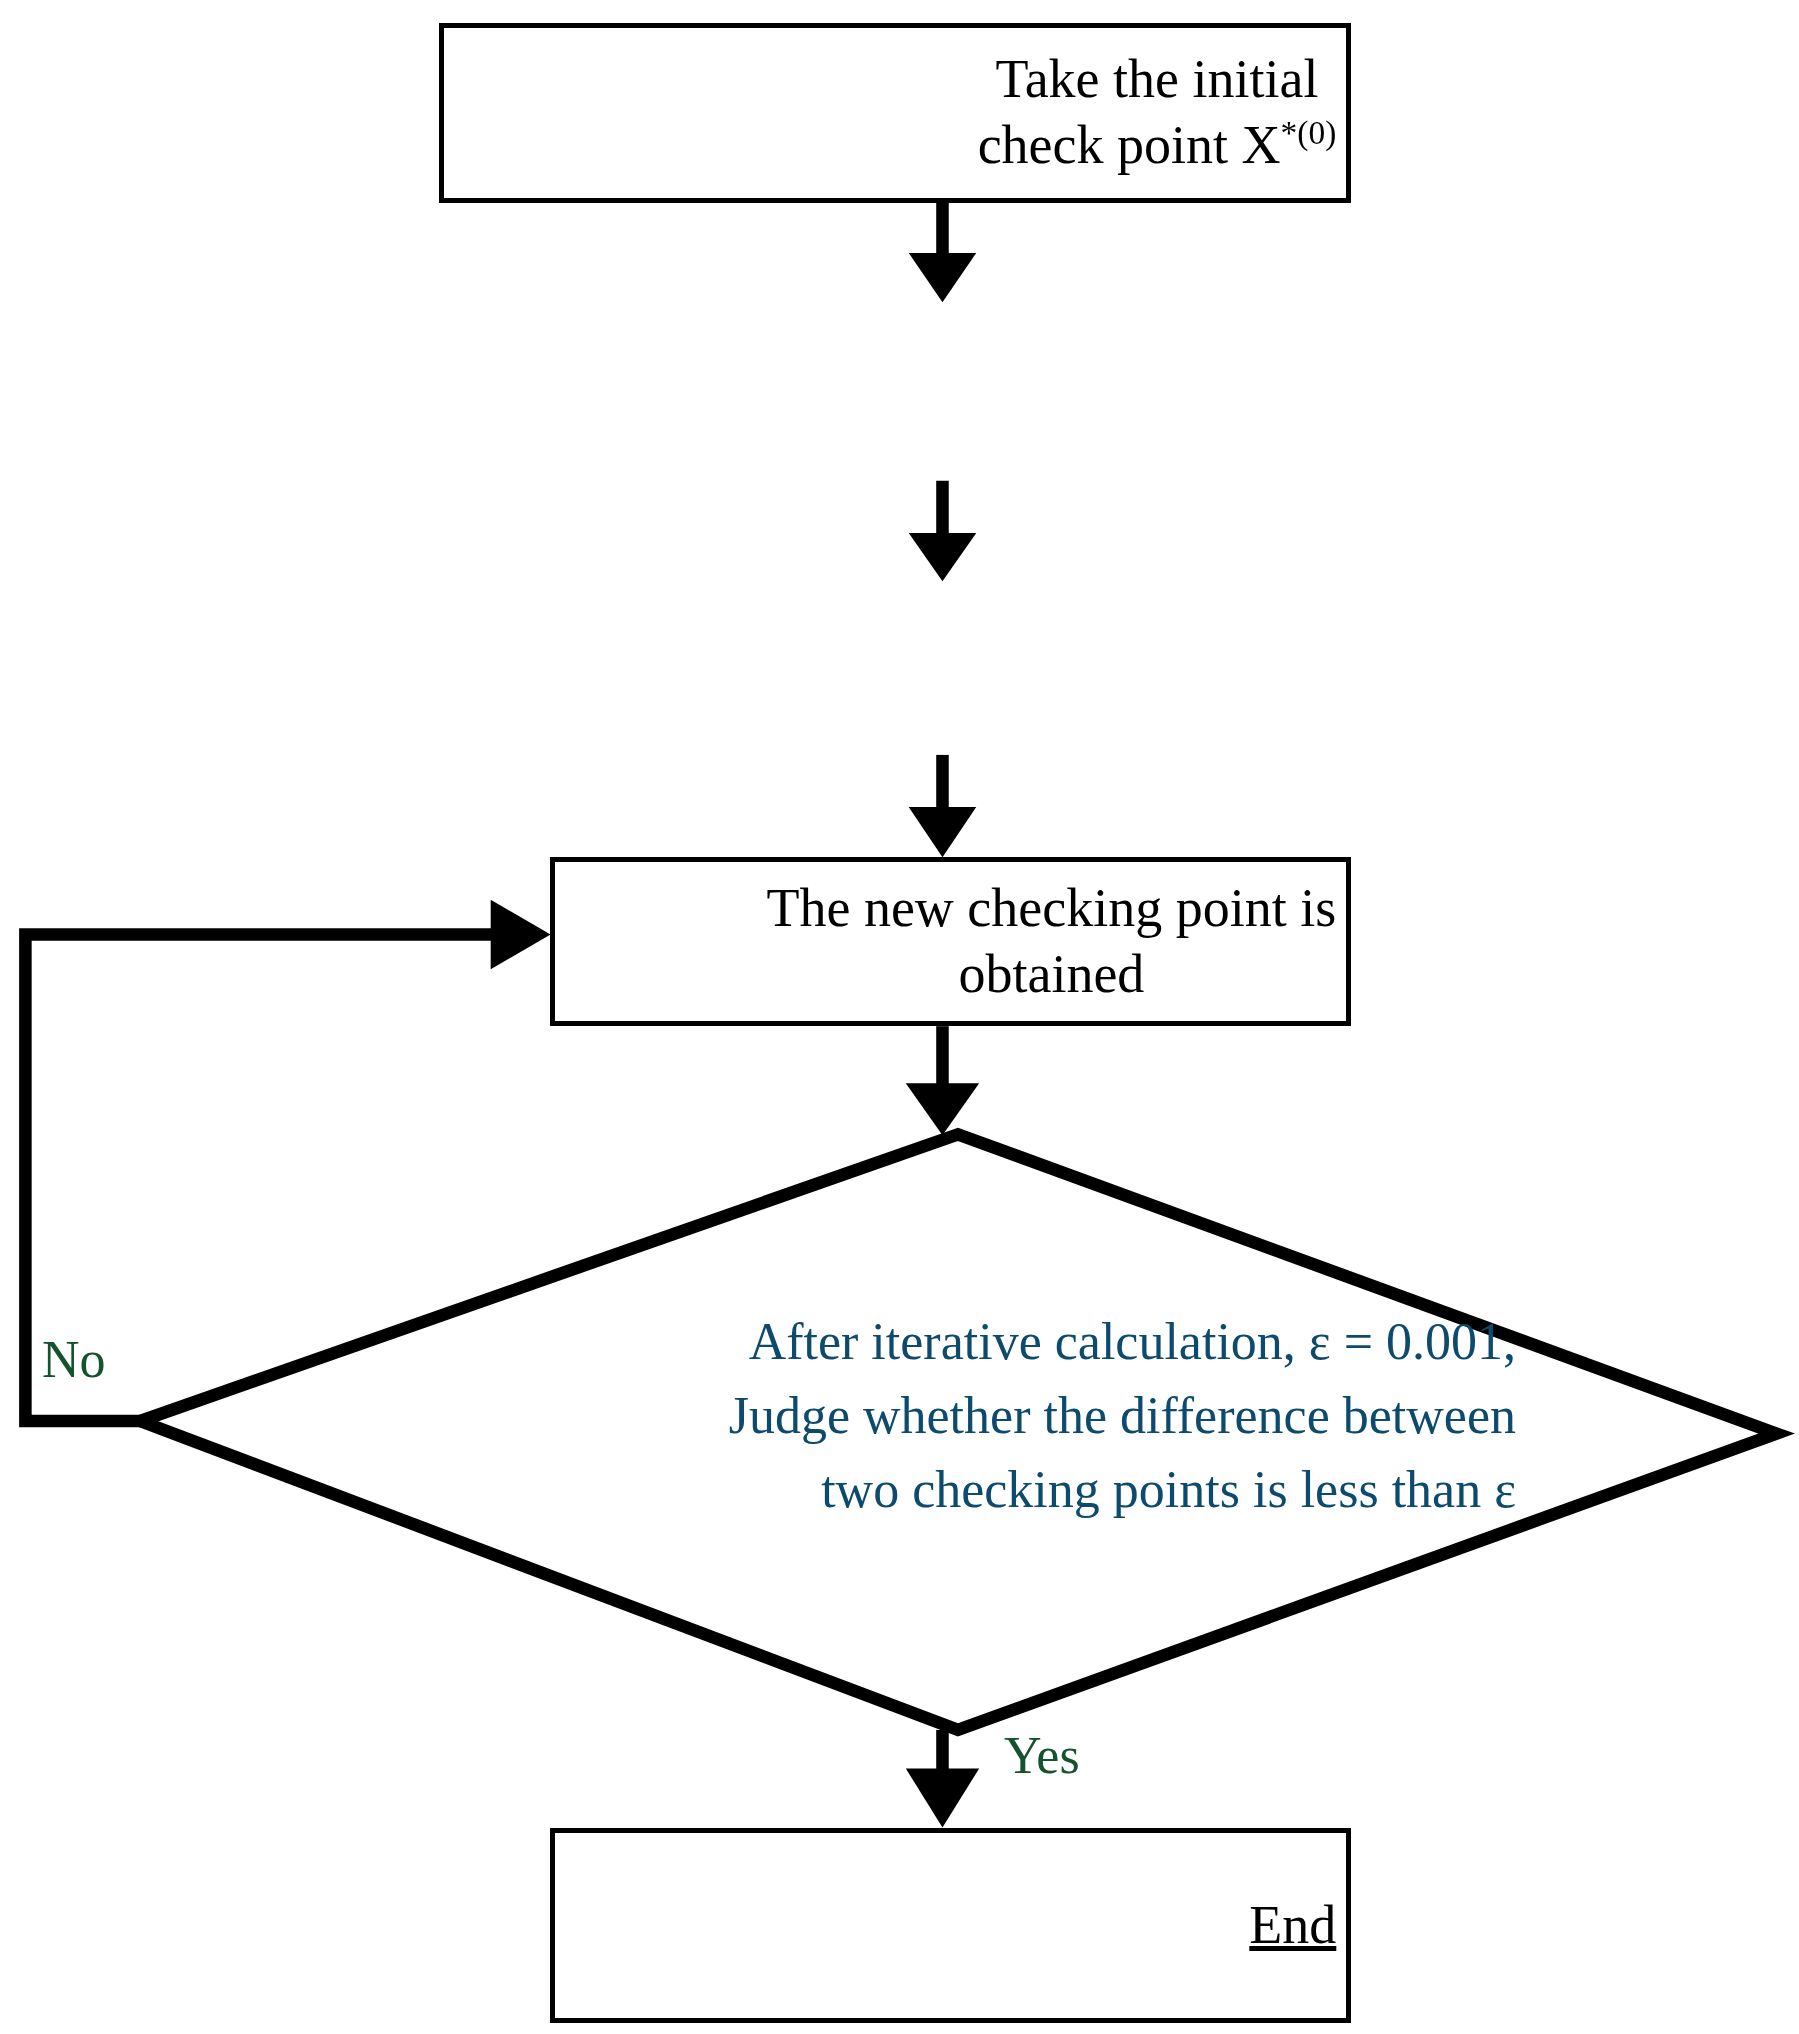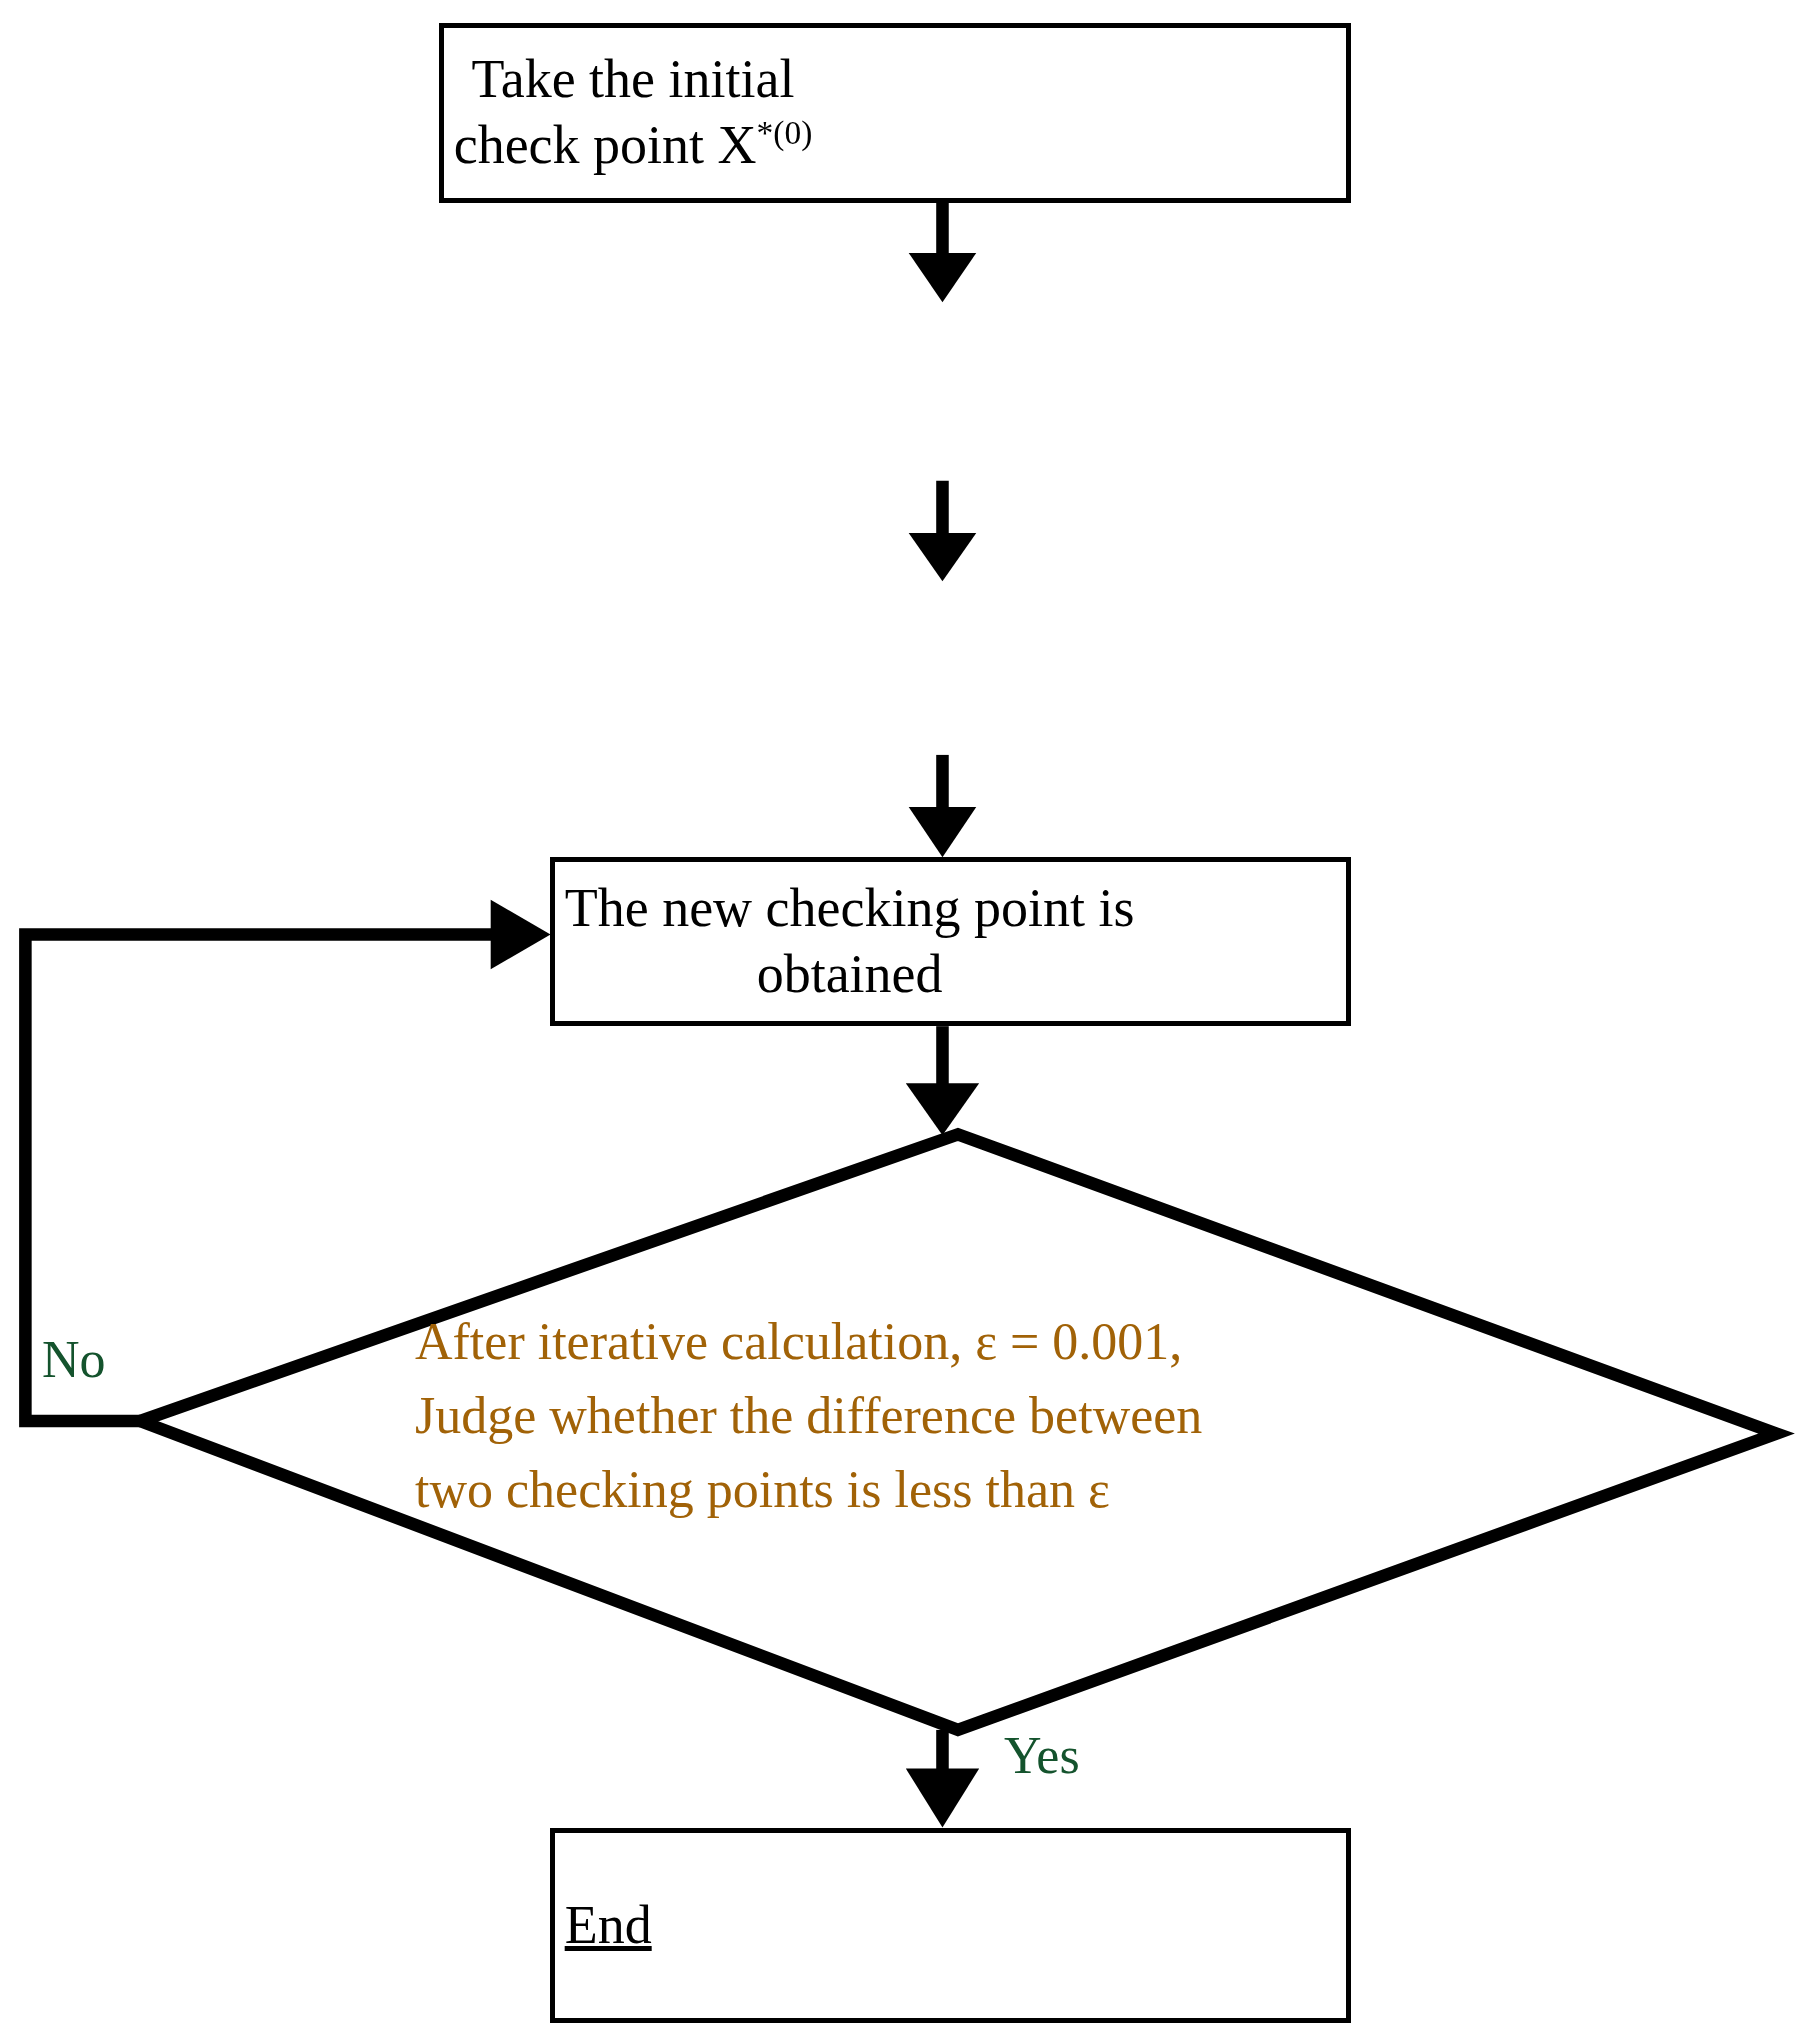--- a/index.html
+++ b/index.html
@@ -23,21 +23,21 @@
     width: 1800px;
     height: 2034px;
   }
   .node-box {
     position: absolute;
     box-sizing: border-box;
     border: 5.8px solid #000000;
     background: transparent;
     display: flex;
     align-items: center;
-    justify-content: flex-start;
+    justify-content: flex-end;
     text-align: center;
     color: #000000;
   }
   .node-text {
     display: block;
     line-height: 1.22;
     padding: 0 9.7px;
     white-space: pre-line;
   }
   .fs-56 { font-size: 54px; }
@@ -46,22 +46,22 @@
     font-size: 0.62em;
     vertical-align: super;
     line-height: 0;
   }
 
   .diamond-text {
     position: absolute;
     left: 415px;
     top: 1305px;
     width: 1101px;
-    text-align: left;
-    color: #a16207;
+    text-align: right;
+    color: #0c4a6e;
     font-size: 52px;
     line-height: 1.42;
     white-space: pre-line;
   }
 
   .edge-label {
     position: absolute;
     color: #14532d;
     font-size: 52px;
     line-height: 1;

